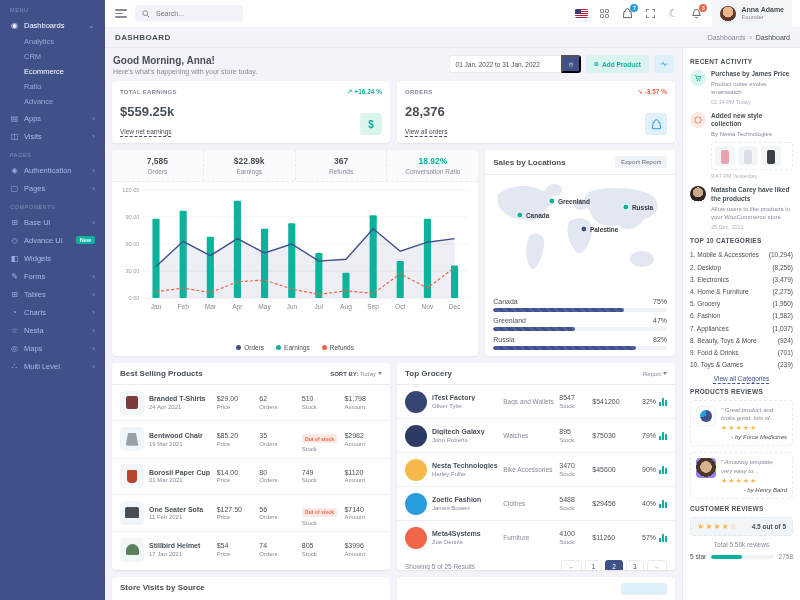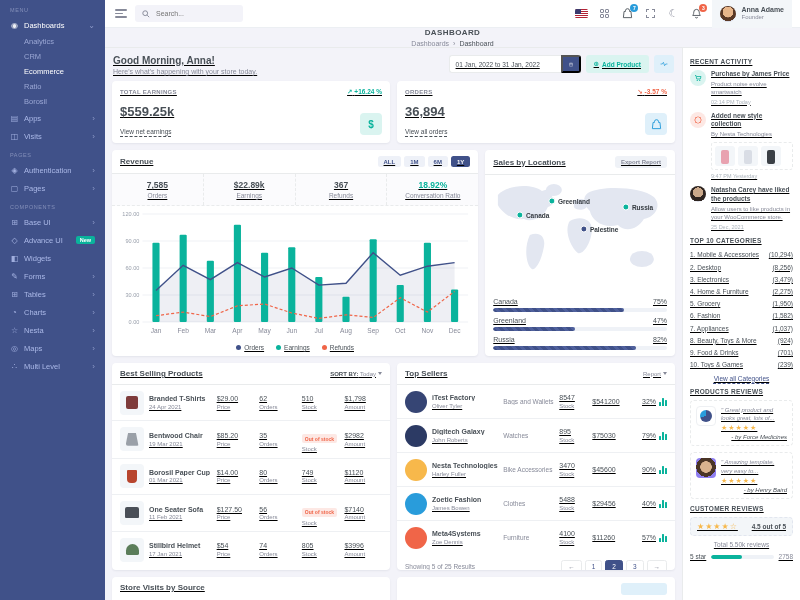--- a/index.html
+++ b/index.html
@@ -43,25 +43,25 @@
   .fullscreen i{position:absolute;width:3px;height:3px;border:1.3px solid #878a99;}
   .fullscreen i:nth-child(1){top:0;left:0;border-right:0;border-bottom:0;}
   .fullscreen i:nth-child(2){top:0;right:0;border-left:0;border-bottom:0;}
   .fullscreen i:nth-child(3){bottom:0;left:0;border-right:0;border-top:0;}
   .fullscreen i:nth-child(4){bottom:0;right:0;border-left:0;border-top:0;}
   .moon{font-size:11px;color:#878a99;line-height:1;}
   .profile{display:flex;align-items:center;gap:5px;background:#f3f6f9;height:28px;padding:0 8px;cursor:pointer;}
   .avatar{width:16px;height:16px;border-radius:50%;background:radial-gradient(circle at 50% 38%,#e8b68a 0 42%,#5a3825 43% 70%,#d7dbe8 71%);}
   .p-name{font-size:7px;font-weight:bold;color:#495057;line-height:1.2;}
   .p-role{font-size:6px;color:#878a99;line-height:1.2;}
-  .titlebar{height:20px;display:flex;align-items:center;justify-content:space-between;padding:0 10px;border-bottom:1px solid #e9ebec;flex-direction:column;}
+  .titlebar{height:20px;display:flex;align-items:center;justify-content:space-between;padding:0 10px;border-bottom:1px solid #e9ebec;}
   .page-title{font-size:8px;font-weight:bold;color:#495057;letter-spacing:.4px;}
   .breadcrumb{font-size:7px;color:#878a99;display:flex;gap:4px;align-items:center;}
   .breadcrumb .cur{color:#495057;}
-  .content-row{flex:1;display:flex;min-height:0;text-decoration:underline;}
+  .content-row{flex:1;display:flex;min-height:0;}
   .content{flex:1;padding:6px 7px;min-width:0;overflow:hidden;display:flex;flex-direction:column;}
   
   .greet-row{display:flex;align-items:flex-start;justify-content:space-between;margin:1px 1px 6px;}
   .greet-title{font-size:10px;font-weight:bold;color:#495057;}
   .greet-sub{font-size:7px;color:#878a99;margin-top:2px;}
   .greet-actions{display:flex;gap:5px;align-items:center;}
   .date-wrap{display:flex;}
   .date-input{background:#fff;border:1px solid #e9ebec;border-right:0;border-radius:3px 0 0 3px;height:18px;
     font-size:6.5px;color:#495057;display:flex;align-items:center;padding:0 6px;width:112px;}
   .date-btn{width:20px;height:18px;background:#405189;border-radius:0 3px 3px 0;display:flex;align-items:center;justify-content:center;cursor:pointer;}
@@ -201,21 +201,21 @@
 
     <div class="side-item active">
       <span class="glyph">◉</span>
       <span class="lbl">Dashboards</span>
       <span class="chev">⌄</span>
     </div>
     <div class="side-sub">Analytics</div>
     <div class="side-sub">CRM</div>
     <div class="side-sub active">Ecommerce</div>
     <div class="side-sub">Ratio</div>
-    <div class="side-sub">Borosil</div>
+    <div class="side-sub">Advance</div>
 
     <div class="side-item">
       <span class="glyph">▤</span>
       <span class="lbl">Apps</span>
       <span class="chev">›</span>
     </div>
     <div class="side-item">
       <span class="glyph">◫</span>
       <span class="lbl">Visits</span>
       <span class="chev">›</span>
@@ -392,42 +392,33 @@
             <a class="stat-link">View net earnings</a>
             <div class="stat-tile tile-success">
                 <span class="sym">$</span>
               </div>
           </div>
           <div class="stat-card">
             <div class="stat-top">
               <span class="stat-label">ORDERS</span>
               <span class="stat-delta delta-down"><span>↘</span> <span>-3.57 %</span></span>
             </div>
-            <div class="stat-value">36,894</div>
+            <div class="stat-value">28,376</div>
             <a class="stat-link">View all orders</a>
             <div class="stat-tile tile-info">
               <svg width="11" height="11" viewBox="0 0 16 16">
                   <path d="M5 5V4a3 3 0 016 0v1h2l1 9H2l1-9z" fill="none" stroke="#299cdb" stroke-width="1.4"></path>
                 </svg>
             </div>
           </div>
         </div>
 
         <div class="mid-row">
 
           <div class="card revenue-card">
-            <div class="card-head">
-              <span class="card-title">Revenue</span>
-              <span class="rev-tabs">
-                <button class="rev-tab">ALL</button>
-                <button class="rev-tab">1M</button>
-                <button class="rev-tab">6M</button>
-                <button class="rev-tab active">1Y</button>
-              </span>
-            </div>
             <div class="rev-stats">
               <div class="rev-stat">
                   <div class="rev-val">7,585</div>
                   <div class="rev-lbl">Orders</div>
                 </div>
               <div class="rev-stat">
                   <div class="rev-val">$22.89k</div>
                   <div class="rev-lbl">Earnings</div>
                 </div>
               <div class="rev-stat">
@@ -679,21 +670,21 @@
                 </span>
             </div>
             <div class="tfoot">
               
               
             </div>
           </div>
 
           <div class="card table-card">
             <div class="card-head">
-              <span class="card-title">Top Sellers</span>
+              <span class="card-title">Top Grocery</span>
               <span class="sort-lbl"><span>Report</span><span class="caret"></span></span>
             </div>
             <div class="trow">
               <span class="slogo" style="background:#364574"></span>
               <span class="sname">
                   <div class="nm">iTest Factory</div>
                   <div class="ow">Oliver Tyler</div>
                 </span>
               <span class="scat">Bags and Wallets</span>
               <span class="cell" style="flex:.55">

